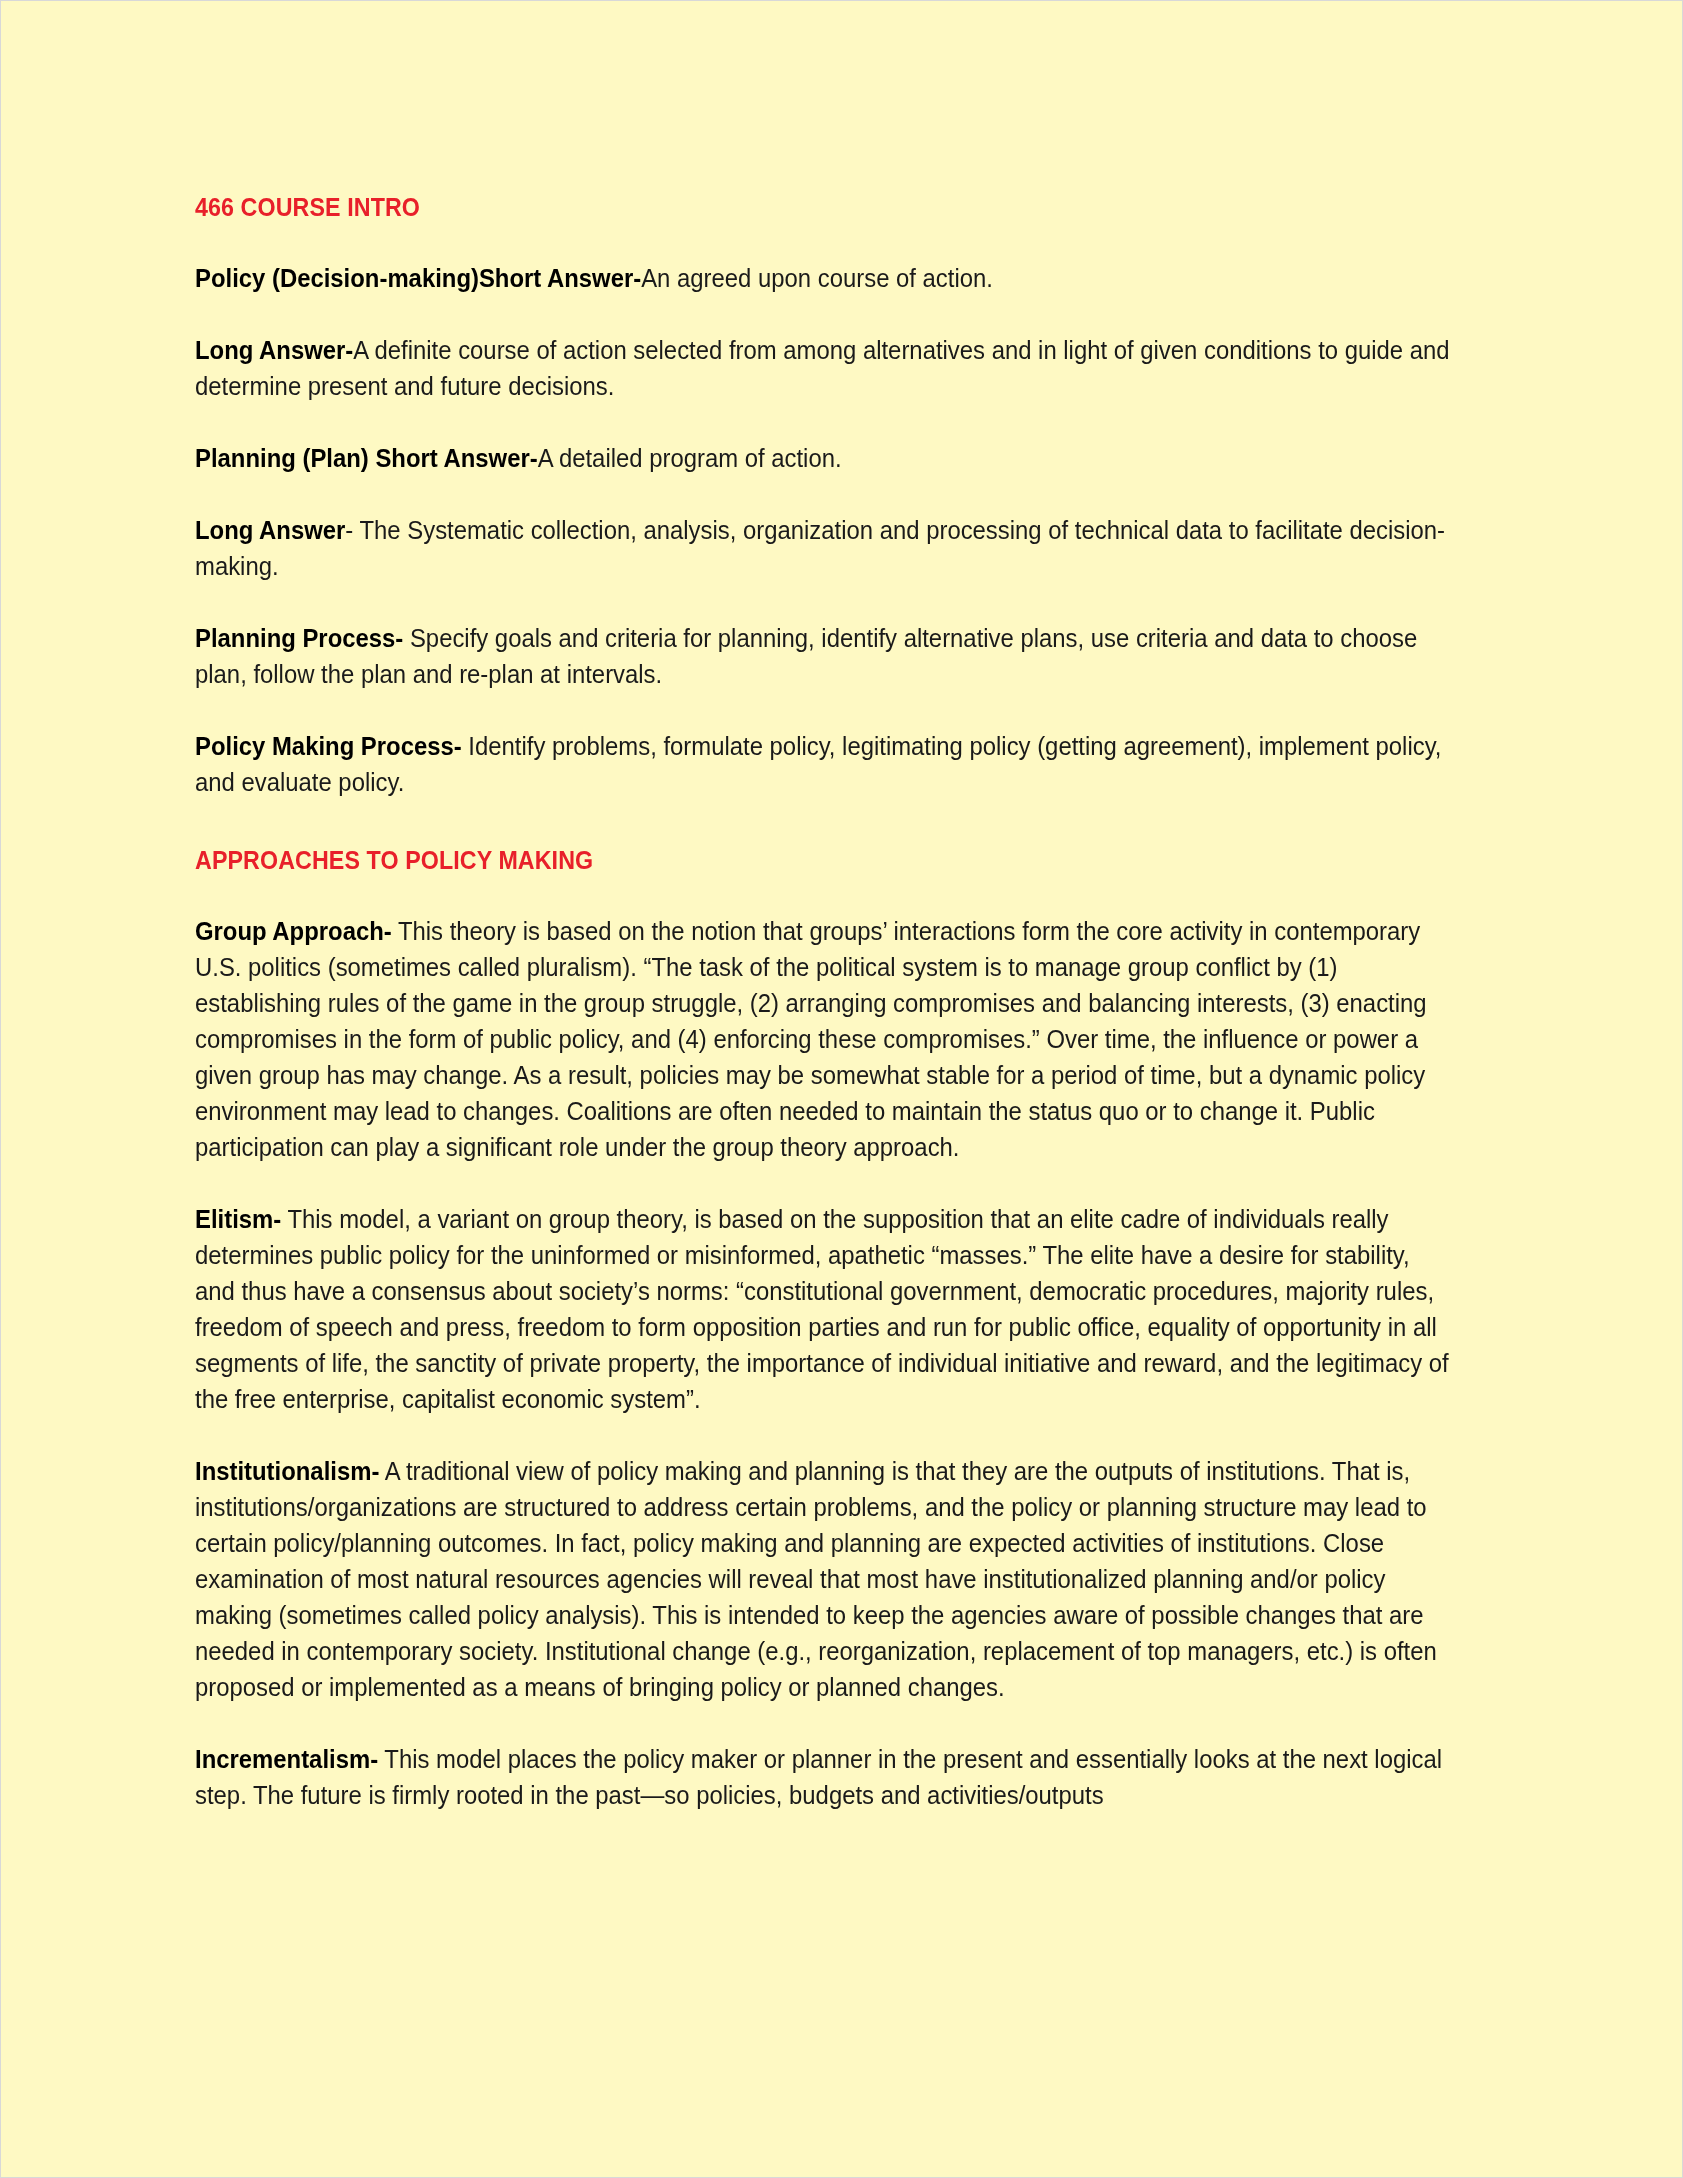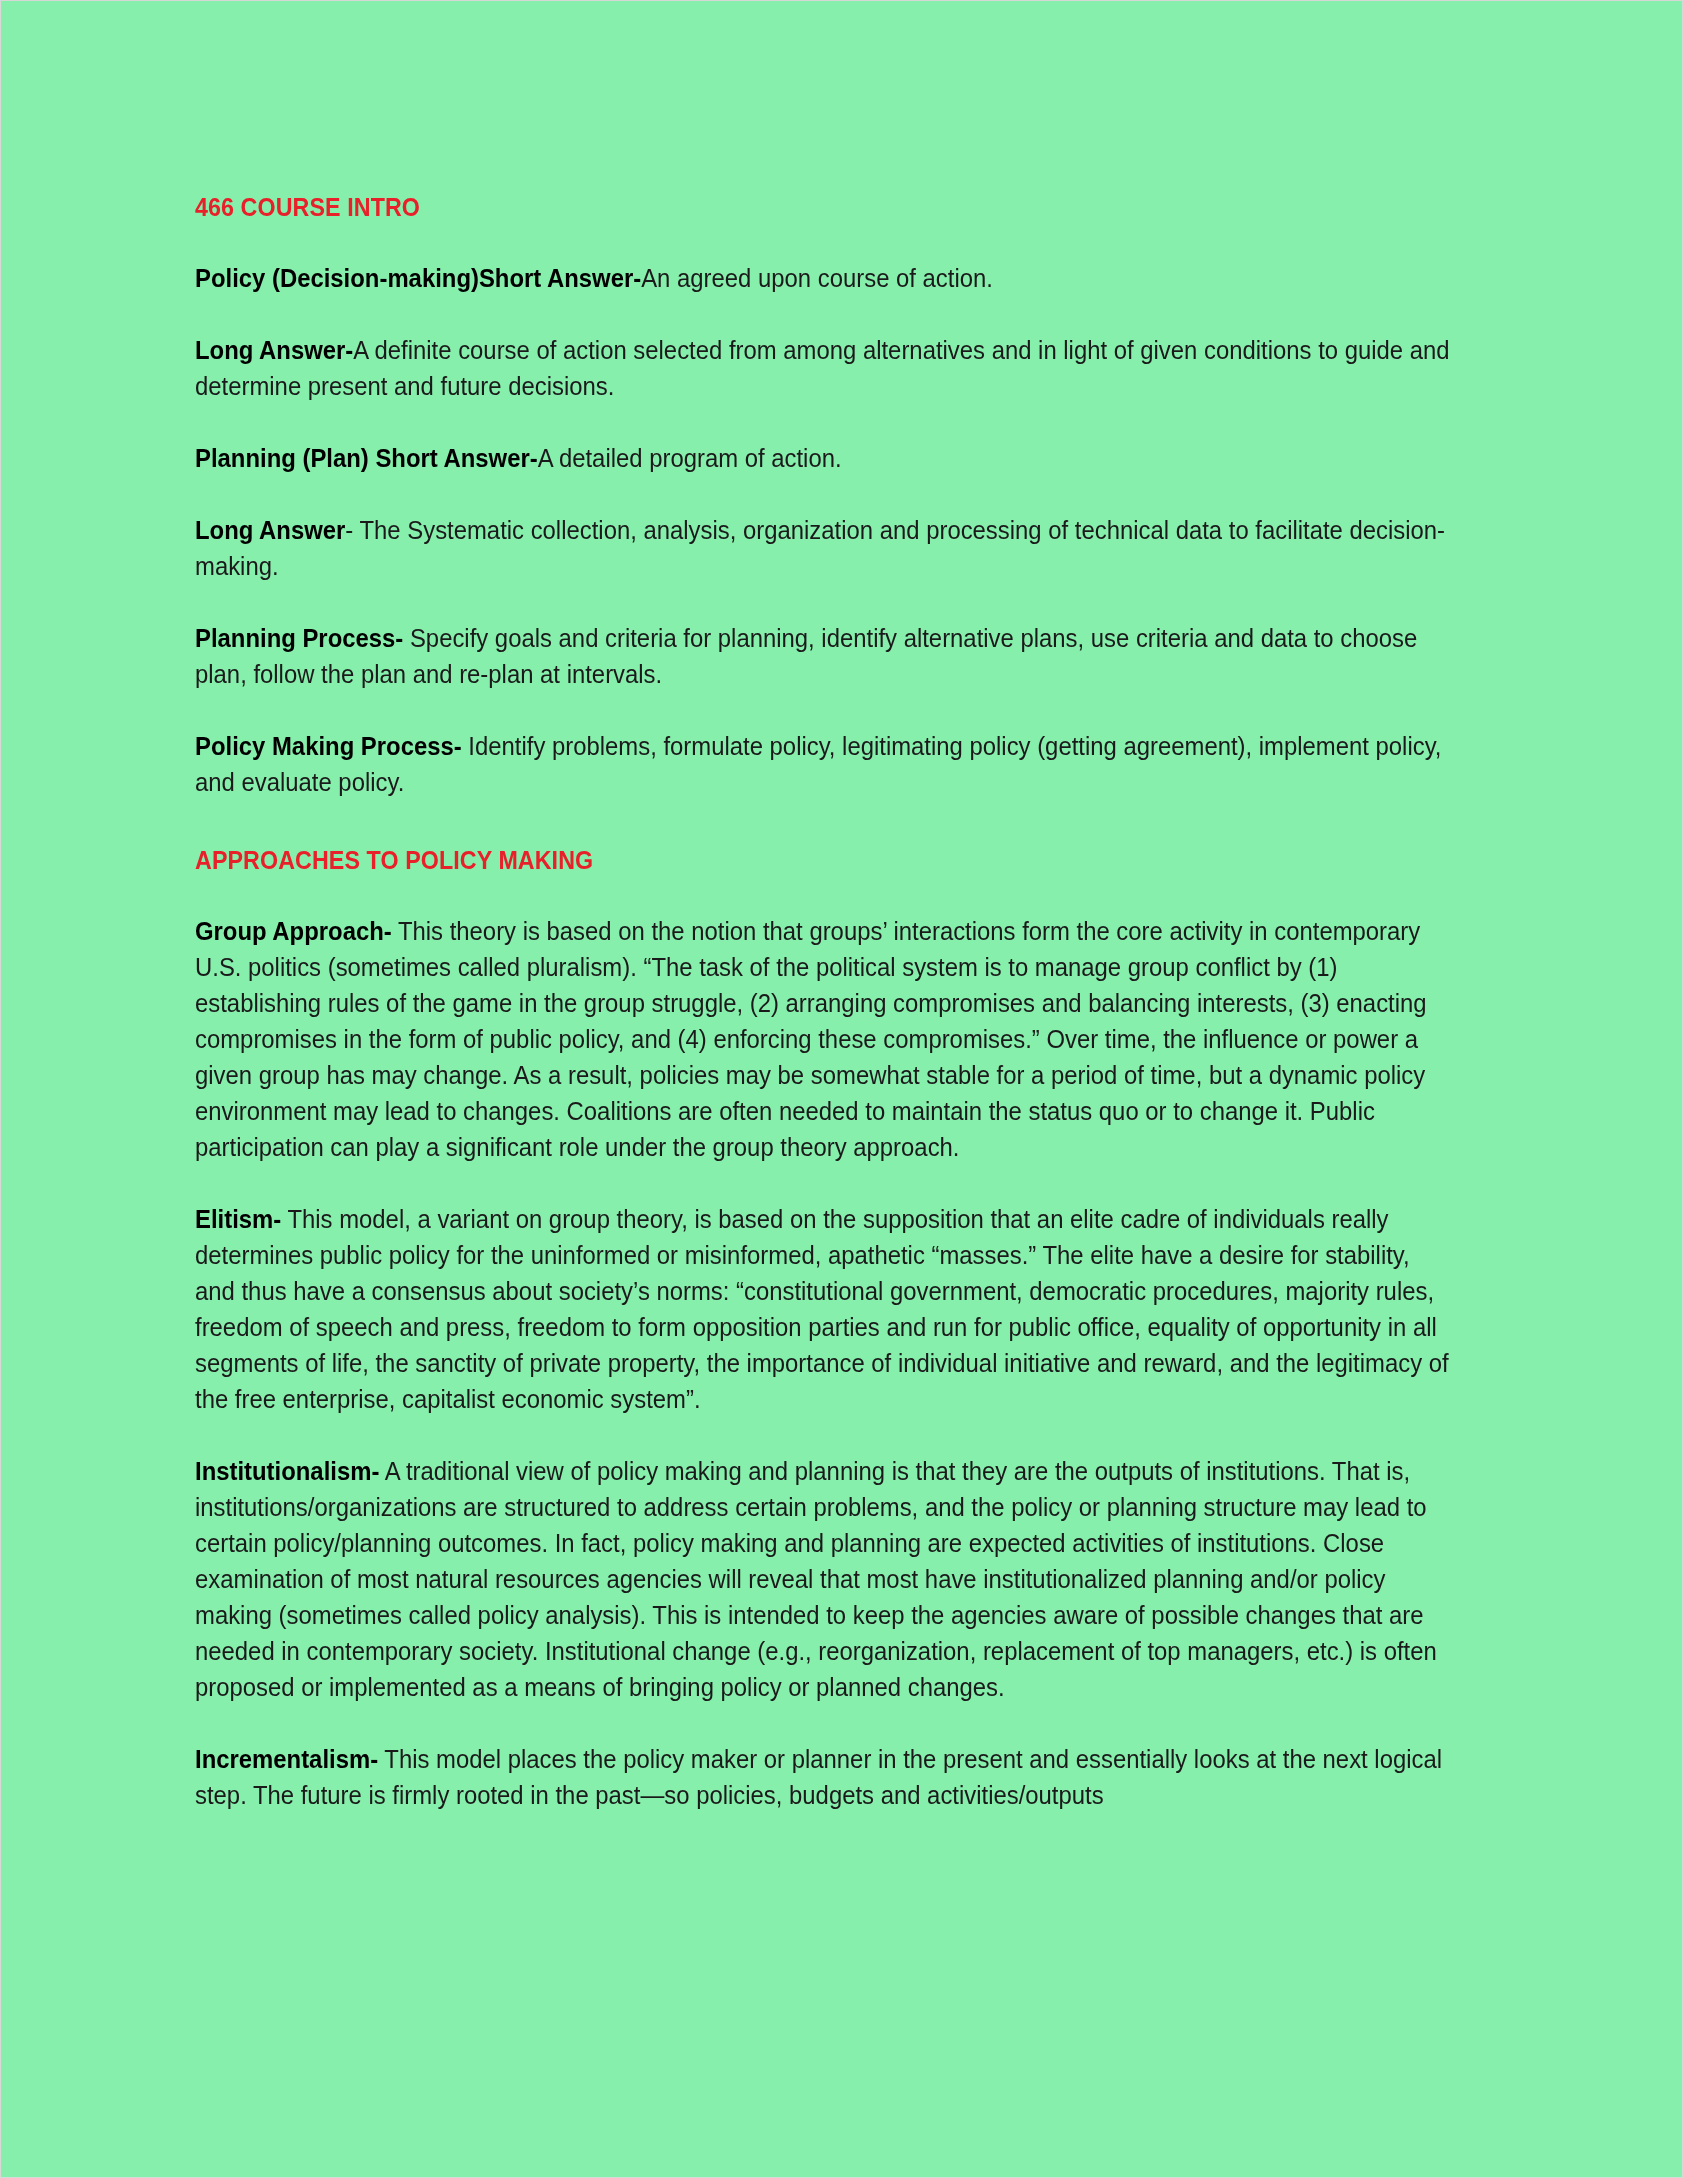--- a/index.html
+++ b/index.html
@@ -5,21 +5,21 @@
   html, body {
     margin: 0;
     padding: 0;
     background: #ffffff;
   }
   .page {
     position: relative;
     width: 1683px;
     height: 2178px;
     margin: 0 auto;
-    background: #86efac;
+    background: #fef9c3;
     box-sizing: border-box;
     overflow: hidden;
   }
   .page-border {
     position: absolute;
     left: 0; top: 0;
     width: 1683px;
     height: 2178px;
     border: 1px solid #d8d8d8;
     box-sizing: border-box;

